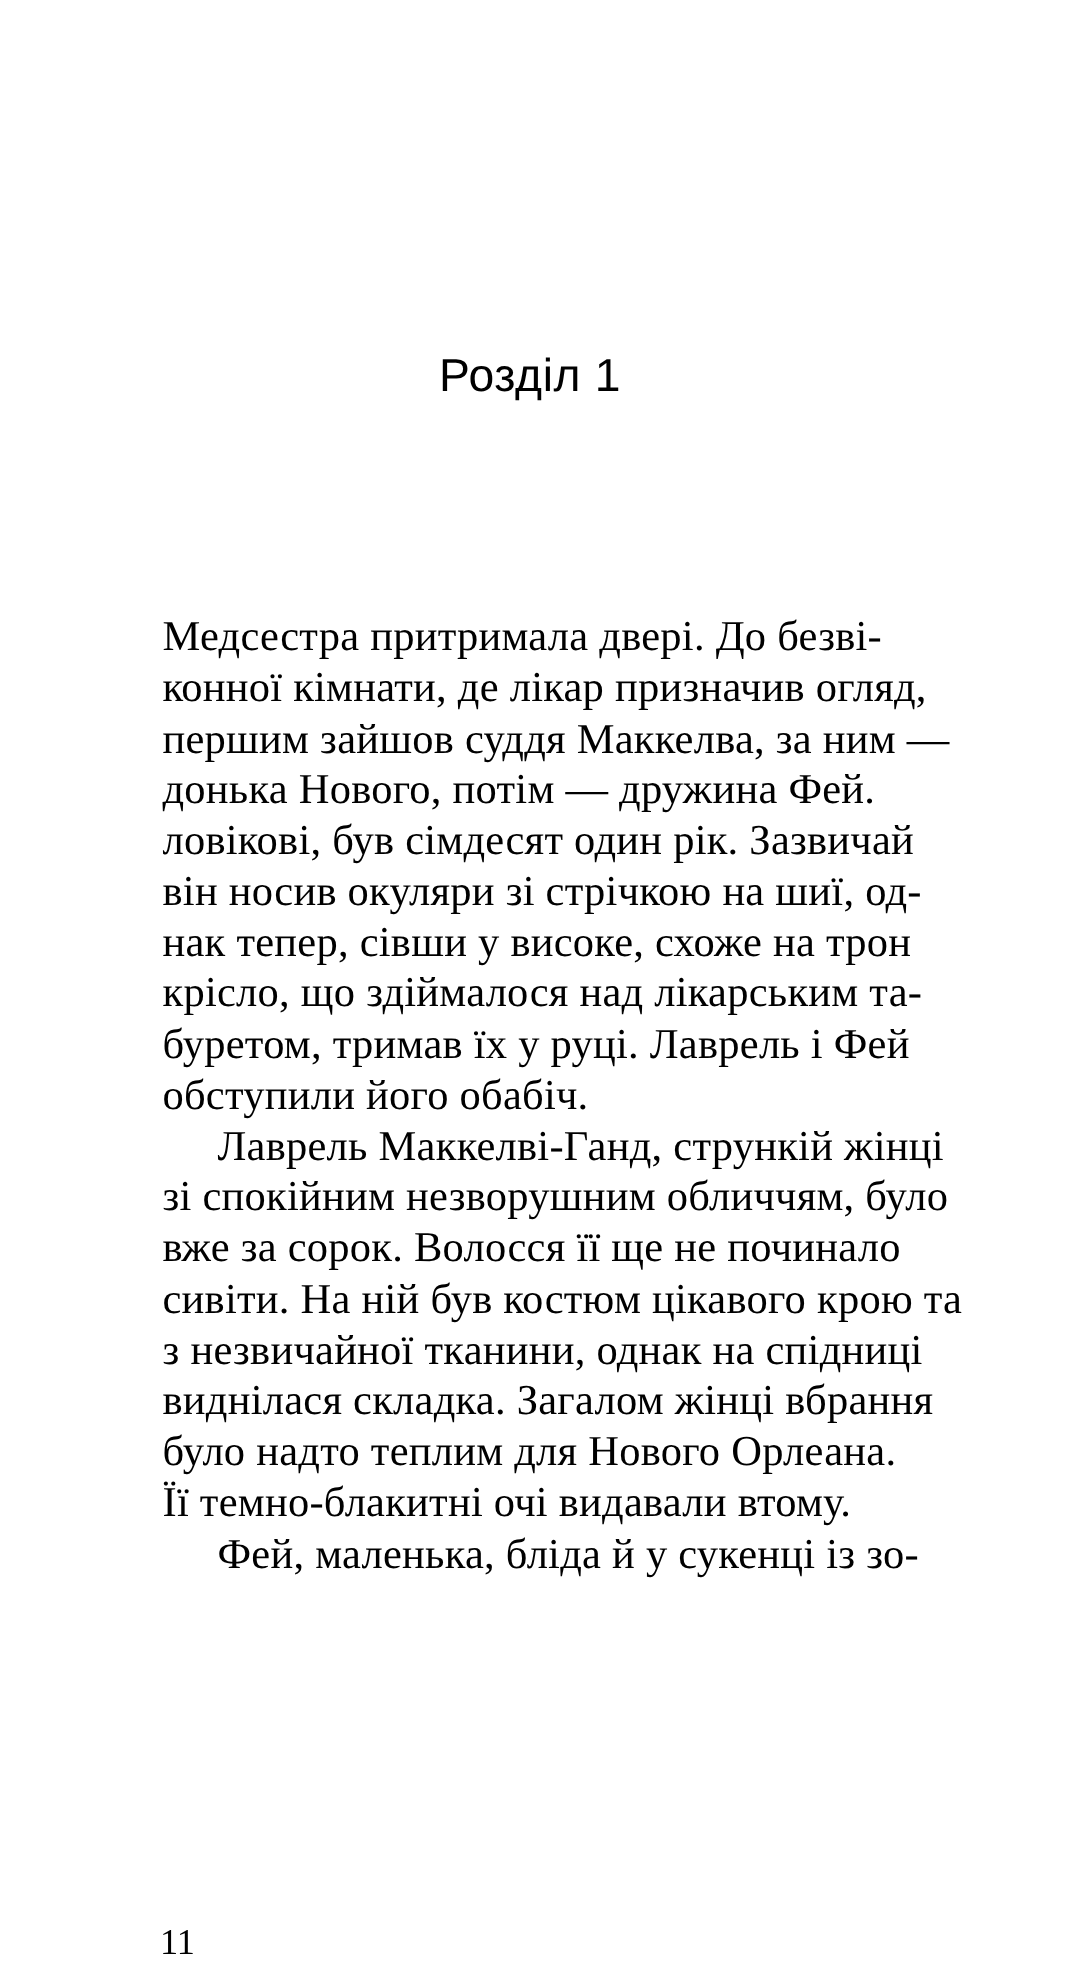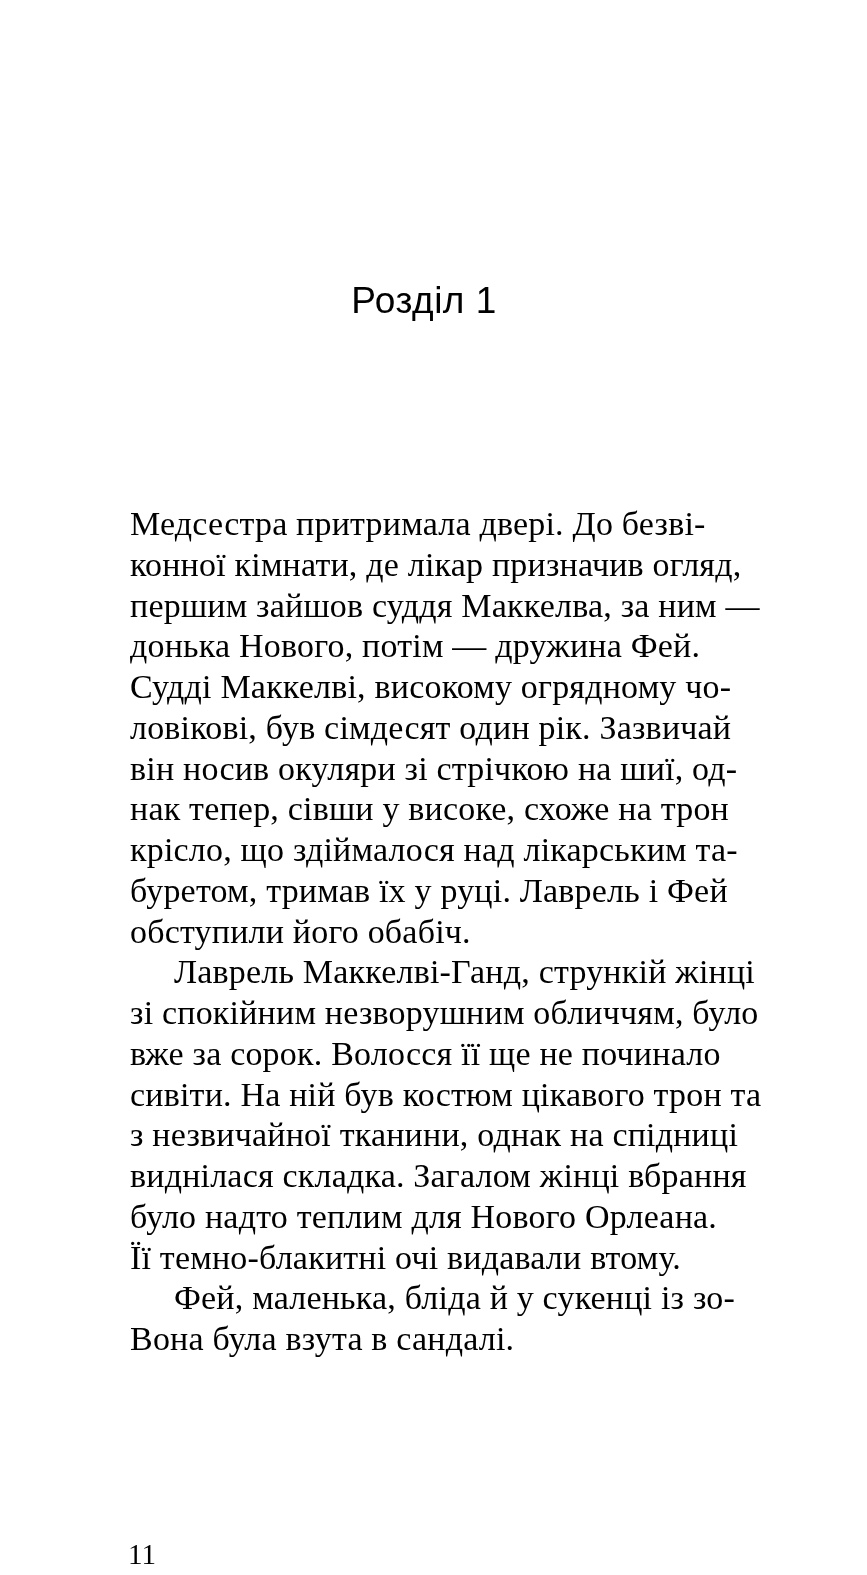--- a/index.html
+++ b/index.html
@@ -23,21 +23,21 @@
     margin: 0;
     text-align: center;
     font-family: "Liberation Sans", sans-serif;
     font-size: 37px;
     font-weight: 400;
     line-height: 38px;
     letter-spacing: 0.5px;
   }
   .body-text {
     position: absolute;
-    top: 504px;
+    top: 490px;
     left: 130px;
     width: 614px;
     font-family: "Liberation Serif", serif;
     font-size: 34px;
     font-weight: 400;
     line-height: 40.75px;
     letter-spacing: 0.2px;
   }
   .paragraph {
     margin: 0;
@@ -63,38 +63,36 @@
 
 <div class="page">
   <h1 class="chapter-heading">Розділ 1</h1>
 
   <div class="body-text">
       <div class="paragraph">
         <div class="text-line first">Медсестра притримала двері. До безві-</div>
         <div class="text-line">конної кімнати, де лікар призначив огляд,</div>
         <div class="text-line">першим зайшов суддя Маккелва, за ним —</div>
         <div class="text-line">донька Нового, потім — дружина Фей.</div>
-        <div class="text-line">Судді Маккелві, високому огрядному чо-</div>
         <div class="text-line">ловікові, був сімдесят один рік. Зазвичай</div>
         <div class="text-line">він носив окуляри зі стрічкою на шиї, од-</div>
         <div class="text-line">нак тепер, сівши у високе, схоже на трон</div>
         <div class="text-line">крісло, що здіймалося над лікарським та-</div>
         <div class="text-line">буретом, тримав їх у руці. Лаврель і Фей</div>
         <div class="text-line">обступили його обабіч.</div>
       </div>
       <div class="paragraph indented">
         <div class="text-line first">Лаврель Маккелві-Ганд, стрункій жінці</div>
         <div class="text-line">зі спокійним незворушним обличчям, було</div>
         <div class="text-line">вже за сорок. Волосся її ще не починало</div>
-        <div class="text-line">сивіти. На ній був костюм цікавого трон та</div>
+        <div class="text-line">сивіти. На ній був костюм цікавого крою та</div>
         <div class="text-line">з незвичайної тканини, однак на спідниці</div>
         <div class="text-line">виднілася складка. Загалом жінці вбрання</div>
         <div class="text-line">було надто теплим для Нового Орлеана.</div>
         <div class="text-line">Її темно-блакитні очі видавали втому.</div>
       </div>
       <div class="paragraph indented">
         <div class="text-line first">Фей, маленька, бліда й у сукенці із зо-</div>
-        <div class="text-line">Вона була взута в сандалі.</div>
       </div>
     </div>
 
   <div class="page-number">11</div>
 </div>
 
 </body></html>

